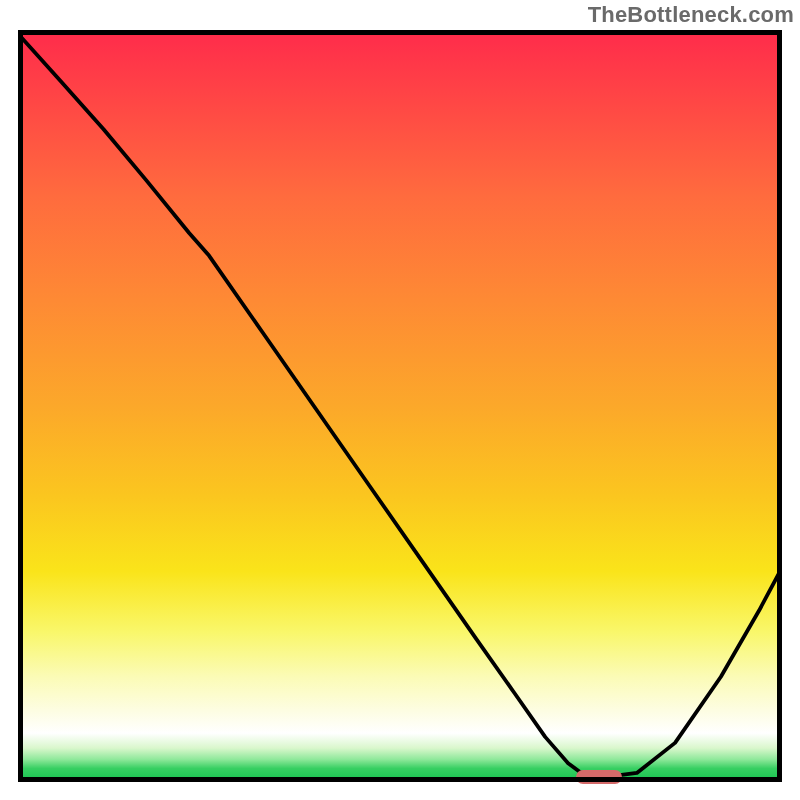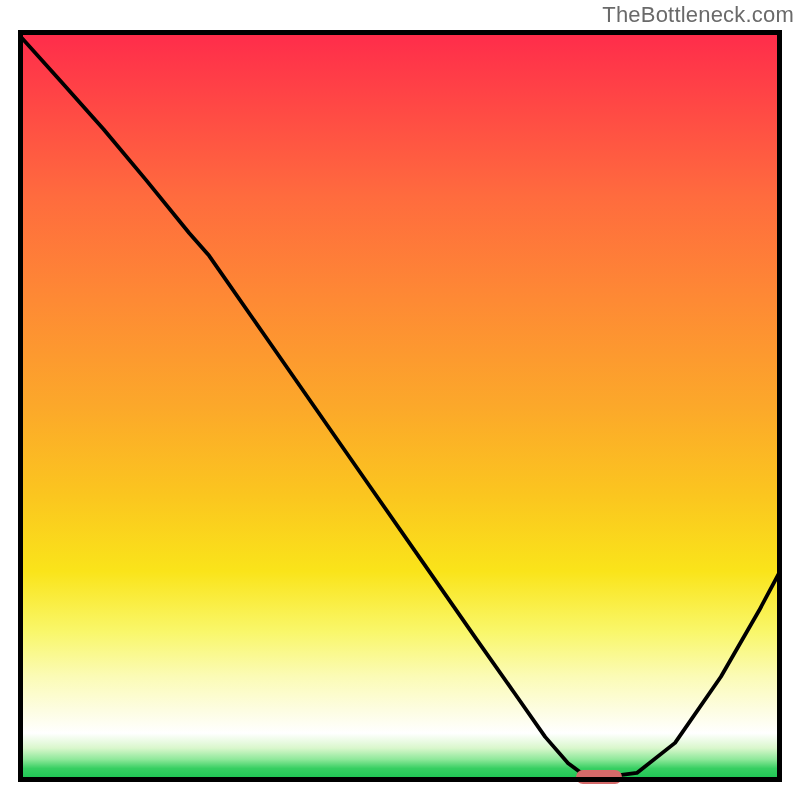--- a/index.html
+++ b/index.html
@@ -16,21 +16,21 @@
     width: 800px;
     height: 800px;
     background: #fff;
   }
   .watermark {
     position: absolute;
     top: 2px;
     right: 6px;
     font-size: 22px;
     color: #6a6a6a;
-    font-weight: 400;
+    font-weight: 700;
     letter-spacing: 0.2px;
     z-index: 10;
     user-select: none;
     pointer-events: none;
     margin-left: 12px;
   }
   .plot-frame {
     position: absolute;
     left: 18px;
     top: 30px;

